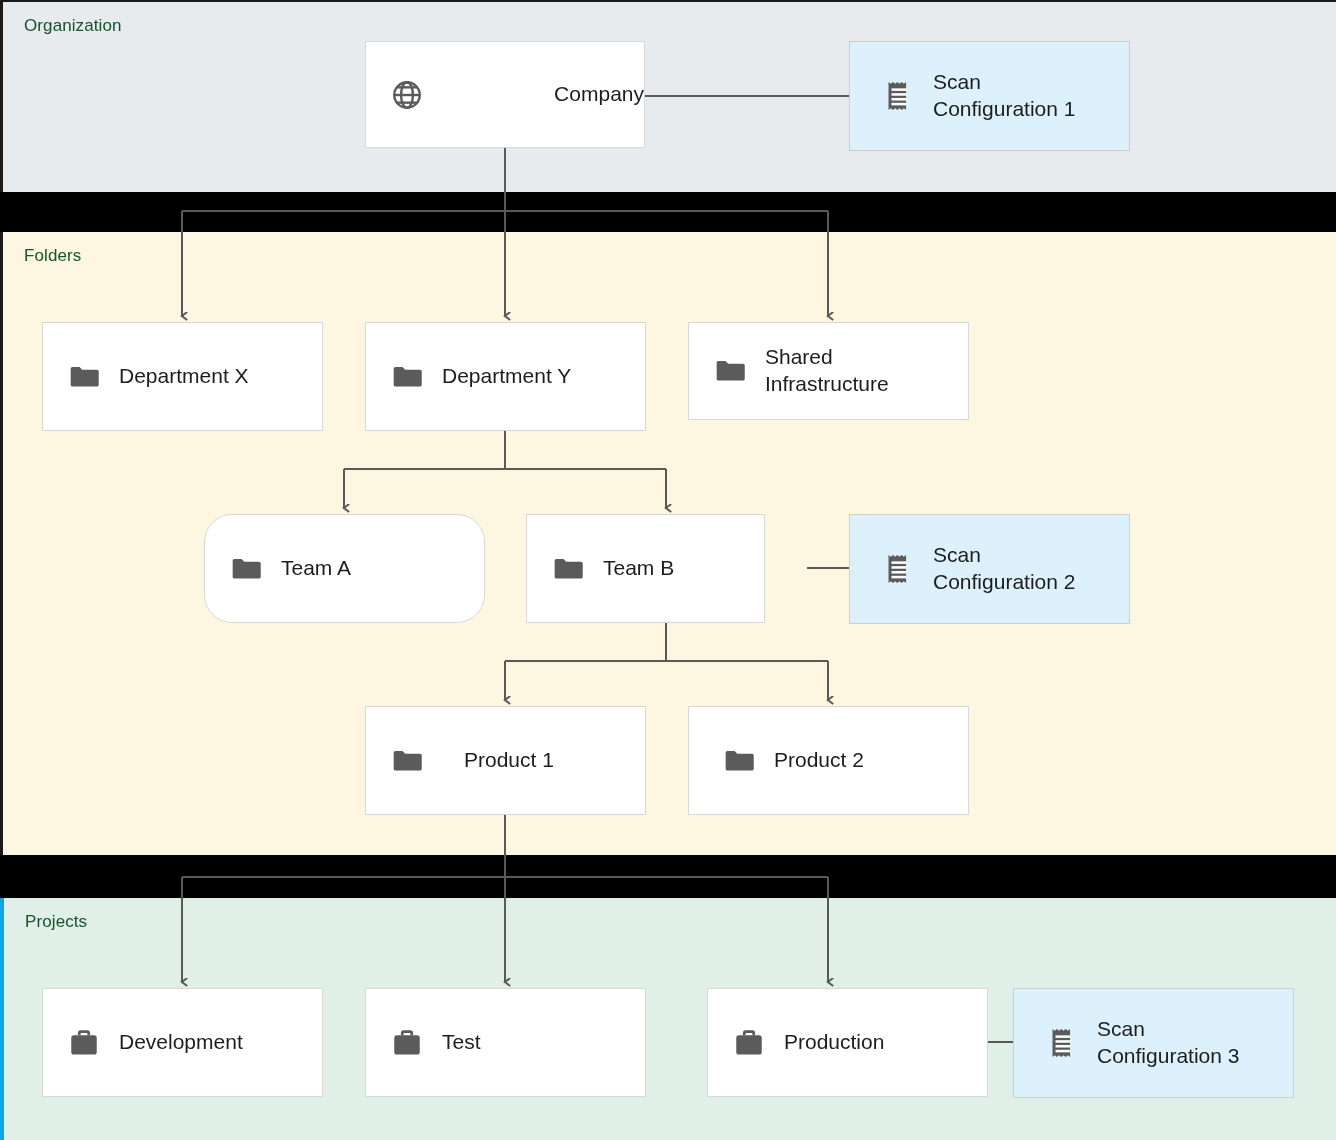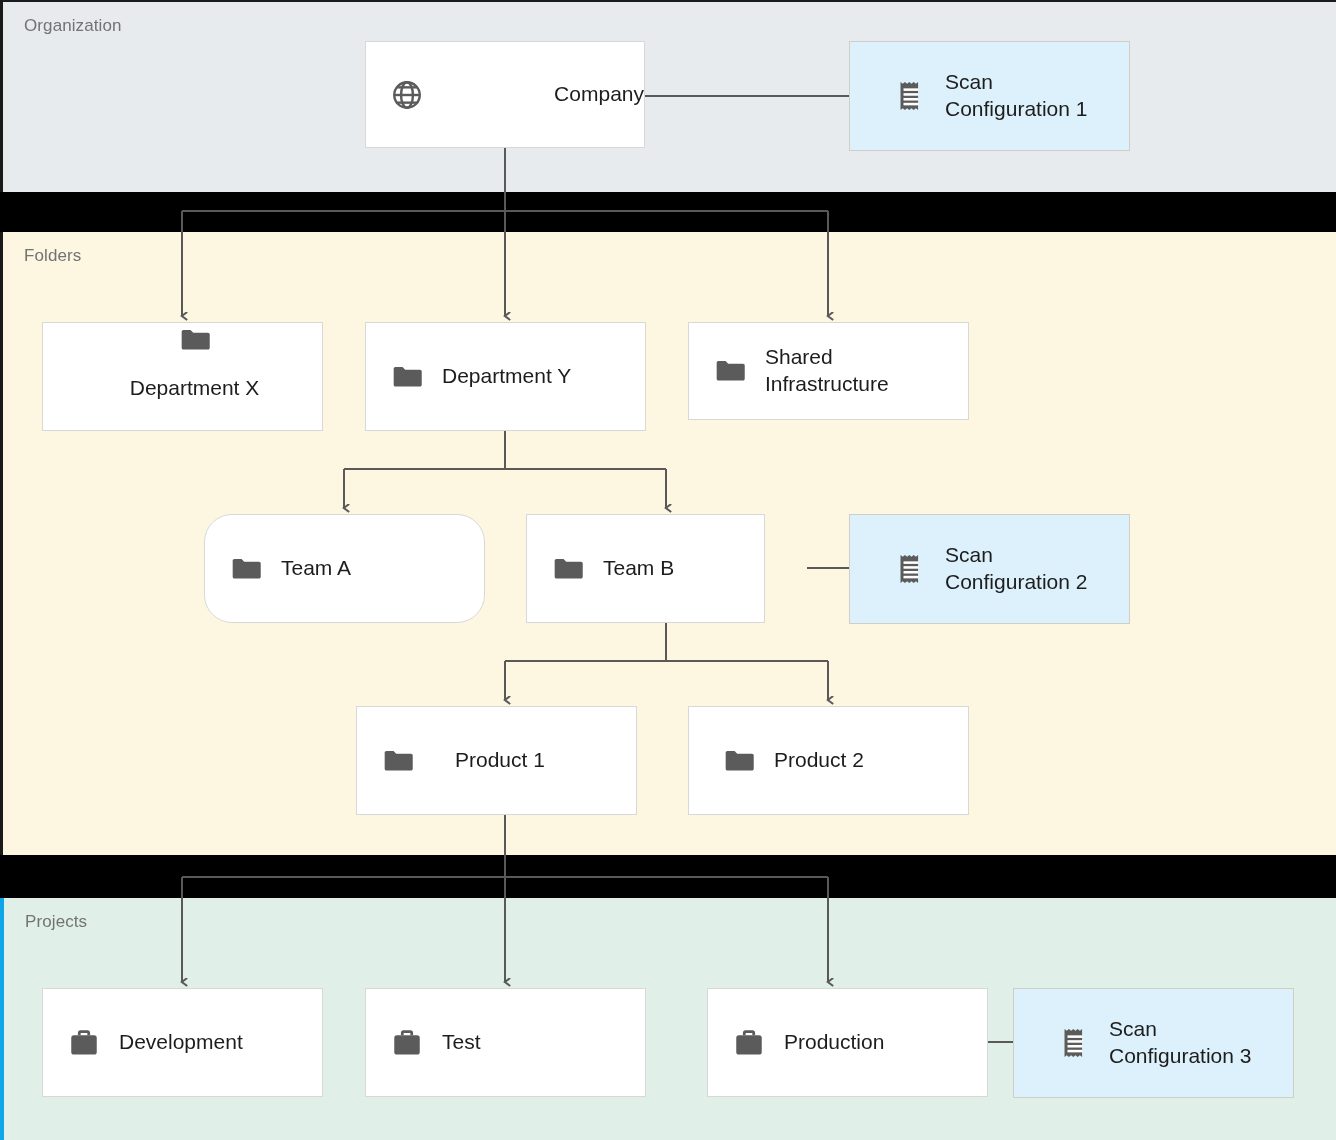--- a/index.html
+++ b/index.html
@@ -41,21 +41,21 @@
     top: 898px;
     height: 274px;
     background: #e0f0e8;
     border-left: 4px solid #0ea5e9;
   }
   .band-label {
     position: absolute;
     left: 21px;
     top: 14px;
     font-size: 17px;
-    color: #737373;
+    color: #14532d;
     letter-spacing: 0.1px;
     white-space: nowrap;
   }
 
   
   #wires {
     position: absolute;
     left: 0; top: 0;
     width: 1336px;
     height: 1140px;
@@ -69,21 +69,21 @@
     background: #ffffff;
     border: 1px solid #d8d8d8;
     display: flex;
     align-items: center;
     padding-left: 24px;
     gap: 18px;
   }
   .node.scan {
     background: #ddf1fc;
     border: 1px solid #d0cfc7;
-    padding-left: 44px;
+    padding-left: 32px;
     gap: 17px;
   }
   .node .lbl {
     font-size: 21px;
     line-height: 1.28;
     color: #1d1d1d;
     white-space: pre-line;
   }
   .ic {
     flex: 0 0 auto;
@@ -166,21 +166,21 @@
         <rect x="6.7" y="6.6" width="10.6" height="1.8" fill="#ffffff"></rect>
         <rect x="6.7" y="10.0" width="10.6" height="1.8" fill="#ffffff"></rect>
         <rect x="6.7" y="13.4" width="10.6" height="1.8" fill="#ffffff"></rect>
         <rect x="6.7" y="16.8" width="10.6" height="1.8" fill="#ffffff"></rect>
       </svg>
     </span>
     <span class="lbl">Scan
 Configuration 1</span>
   </div>
 
-  <div class="node" style="left:42px; top:322px; width:281px; height:109px;flex-direction:column;">
+  <div class="node" style="left:42px; top:322px; width:281px; height:109px;">
     <span class="ic">
       <svg width="34" height="34" viewBox="0 0 24 24">
         <path fill="#5b5b5b" d="M2.6 6.2c0-.7.55-1.25 1.25-1.25h5.0l1.9 2.0h10.4c.7 0 1.25.55 1.25 1.25v9.3c0 .7-.55 1.25-1.25 1.25H3.85c-.7 0-1.25-.55-1.25-1.25z"></path>
       </svg>
     </span>
     <span class="lbl">Department X</span>
   </div>
 
   <div class="node" style="left:365px; top:322px; width:281px; height:109px;">
     <span class="ic">
@@ -226,21 +226,21 @@
         <rect x="6.7" y="6.6" width="10.6" height="1.8" fill="#ffffff"></rect>
         <rect x="6.7" y="10.0" width="10.6" height="1.8" fill="#ffffff"></rect>
         <rect x="6.7" y="13.4" width="10.6" height="1.8" fill="#ffffff"></rect>
         <rect x="6.7" y="16.8" width="10.6" height="1.8" fill="#ffffff"></rect>
       </svg>
     </span>
     <span class="lbl">Scan
 Configuration 2</span>
   </div>
 
-  <div class="node" style="left:356px; top:706px; width:281px; height:109px;gap:40px;">
+  <div class="node" style="left:365px; top:706px; width:281px; height:109px;gap:40px;">
     <span class="ic">
       <svg width="34" height="34" viewBox="0 0 24 24">
         <path fill="#5b5b5b" d="M2.6 6.2c0-.7.55-1.25 1.25-1.25h5.0l1.9 2.0h10.4c.7 0 1.25.55 1.25 1.25v9.3c0 .7-.55 1.25-1.25 1.25H3.85c-.7 0-1.25-.55-1.25-1.25z"></path>
       </svg>
     </span>
     <span class="lbl">Product 1</span>
   </div>
 
   <div class="node" style="left:688px; top:706px; width:281px; height:109px;padding-left:33px;">
     <span class="ic">

